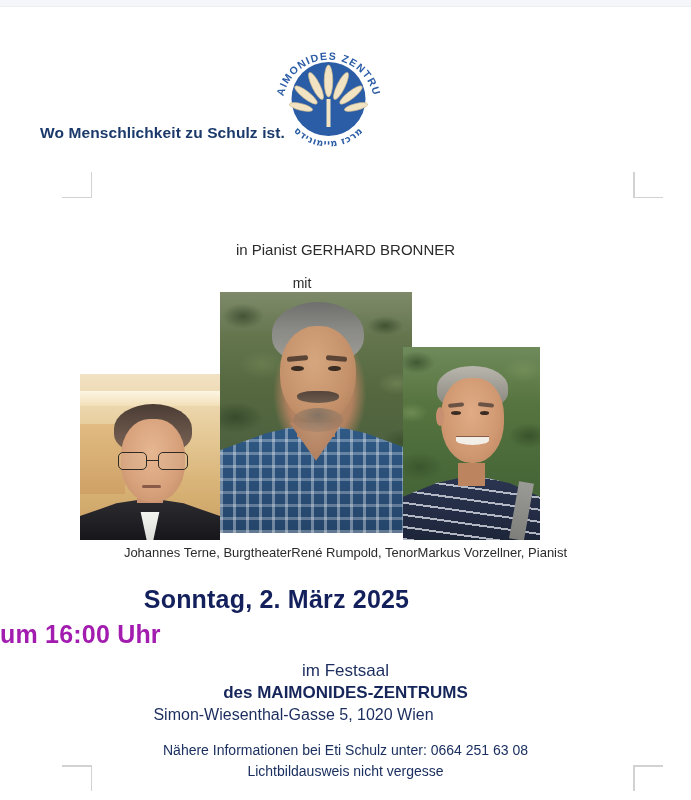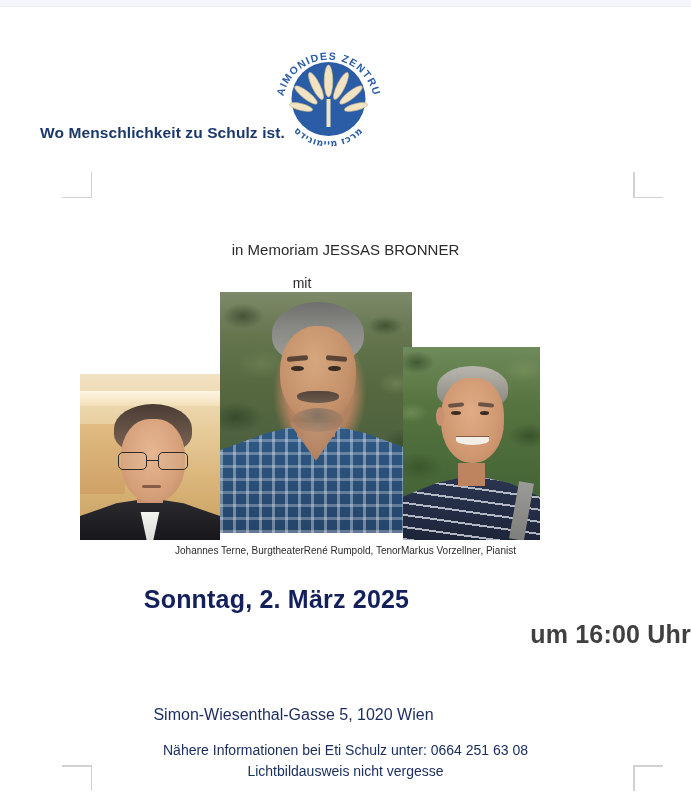--- a/index.html
+++ b/index.html
@@ -392,43 +392,43 @@
     background: linear-gradient(180deg, #9a9a96 0%, #7e7e7a 100%);
     transform: rotate(10deg);
   }
 
   
   .caption {
     position: absolute;
     left: 0; top: 538px;
     width: 691px;
     text-align: center;
-    font-size: 10px;
+    font-size: 13px;
     color: #2b2b2b;
   }
 
   
   .date-line1 {
     position: absolute;
     left: 0; top: 578px;
     width: 553px;
     text-align: center;
     font-size: 25px;
     font-weight: bold;
     color: #13205c;
     letter-spacing: 0.2px;
   }
   .date-line2 {
     position: absolute;
     left: 0; top: 613px;
     width: 691px;
-    text-align: right;
+    text-align: left;
     font-size: 25px;
     font-weight: bold;
-    color: #404040;
+    color: #a21caf;
     letter-spacing: 0.2px;
   }
 
   
   .venue-1 {
     position: absolute;
     left: 0; top: 654px;
     width: 691px;
     text-align: center;
     font-size: 17px;
@@ -517,21 +517,21 @@
         <textPath href="#arcTop" startOffset="50%" text-anchor="middle">MAIMONIDES ZENTRUM</textPath>
       </text>
       <text font-family="'DejaVu Sans', sans-serif" font-size="9.5" font-weight="bold" fill="#2b5ca6" letter-spacing="0.8">
         <textPath href="#arcBottom" startOffset="50%" text-anchor="middle">מרכז מיימונידס</textPath>
       </text>
     </svg>
   </div>
 
   <div class="tagline">Wo Menschlichkeit zu Schulz ist.</div>
 
-  <div class="memoriam">in Memoriam JESSAS BRONNER</div>
+  <div class="memoriam">in Pianist GERHARD BRONNER</div>
   <div class="mit">mit</div>
 
   <div class="collage">
 
     <div class="photo photo-mid">
       <div class="mid-foliage"></div>
       <div class="mid-shirt"></div>
       <div class="mid-neck"></div>
       <div class="mid-vneck"></div>
       <div class="mid-hair"></div>
@@ -575,18 +575,20 @@
       <div class="lp-mouth"></div>
     </div>
 
   </div>
 
   <div class="caption">Johannes Terne, BurgtheaterRené Rumpold, TenorMarkus Vorzellner, Pianist</div>
 
   <div class="date-line1">Sonntag, 2. März 2025</div>
   <div class="date-line2">um 16:00 Uhr</div>
 
+  <div class="venue-1">im Festsaal</div>
+  <div class="venue-2">des MAIMONIDES-ZENTRUMS</div>
   <div class="venue-3">Simon-Wiesenthal-Gasse 5, 1020 Wien</div>
 
   <div class="foot-1">Nähere Informationen bei Eti Schulz unter: 0664 251 63 08</div>
   <div class="foot-2">Lichtbildausweis nicht vergesse</div>
 
 </div>
 
 </body></html>

